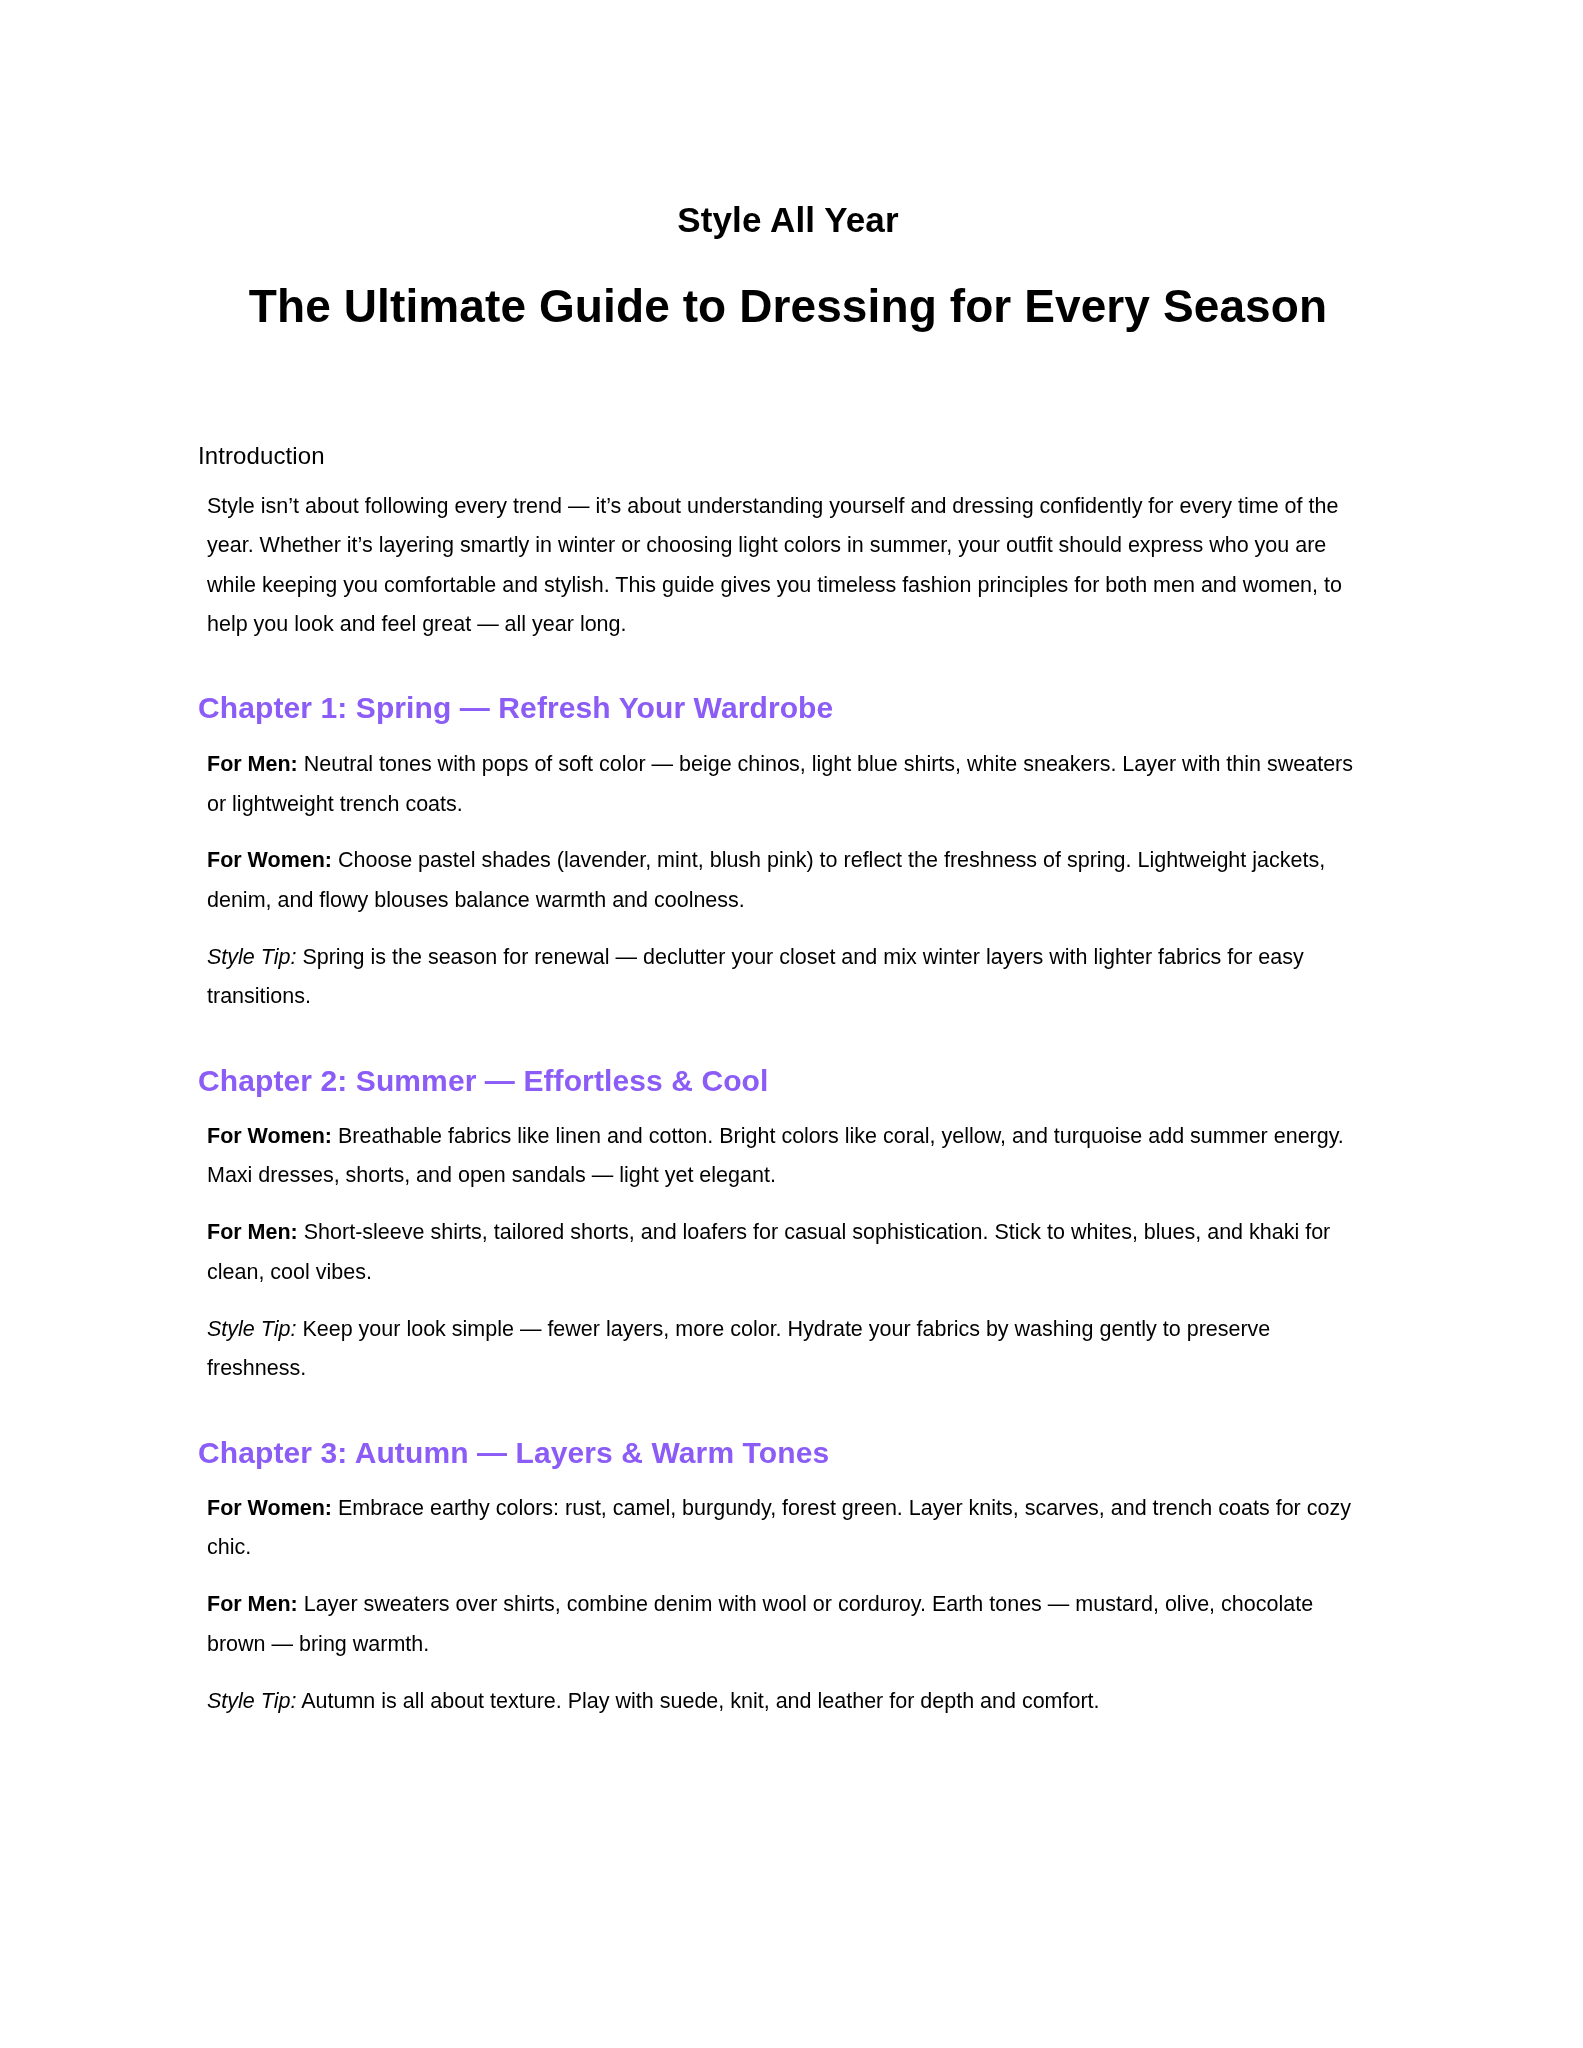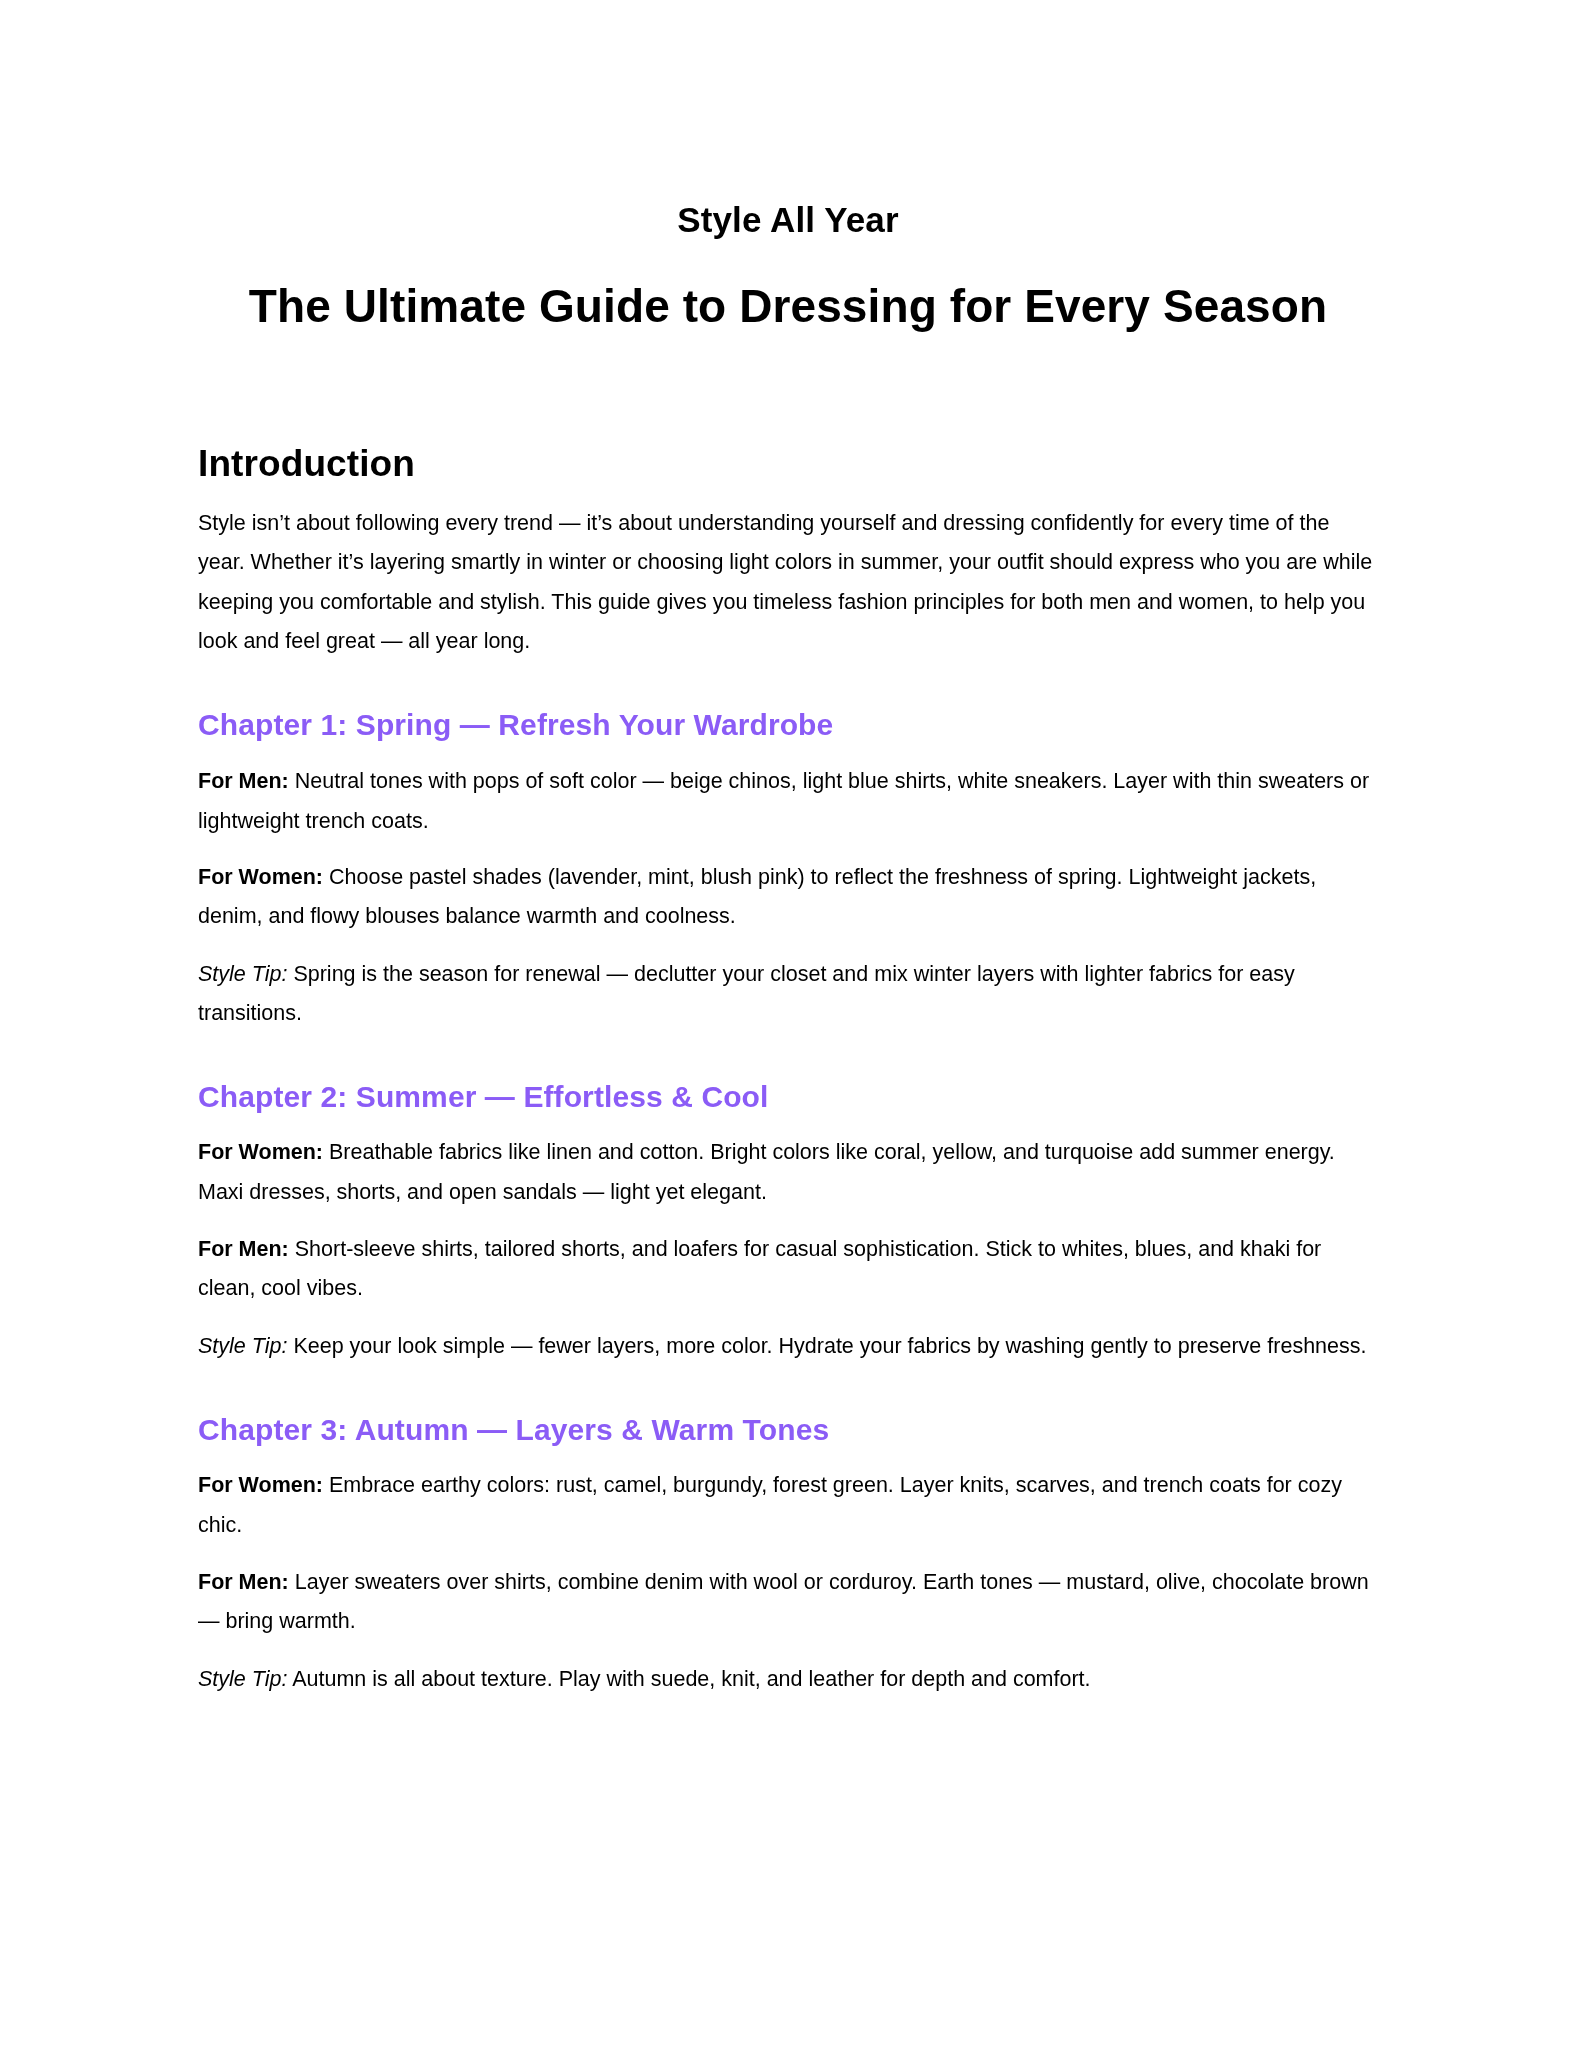--- a/index.html
+++ b/index.html
@@ -46,22 +46,22 @@
     font-weight: bold;
     line-height: 1.32;
     margin: 0;
     padding-top: 33px;
     letter-spacing: 0.1px;
     color: #000;
   }
 
   
   .section-heading {
-    font-size: 37px;
-    font-weight: bold;
+    font-size: 24px;
+    font-weight: normal;
     line-height: 1.3;
     margin: 0;
     color: #000;
     letter-spacing: 0.1px;
   }
   .intro-heading {
     margin-top: 103px;
   }
   .chapter-heading {
     font-size: 30px;
@@ -70,21 +70,21 @@
     margin: 0;
     margin-top: 44px;
     color: #8b5cf6;
     letter-spacing: 0.1px;
   }
 
   
   .body-par {
     font-size: 21.5px;
     line-height: 1.83;
-    margin: 0;
+    margin: 9px;
     margin-top: 18px;
     color: #000;
     text-align: left;
   }
   .intro-par {
     margin-top: 16px;
   }
   .par-after-heading {
     margin-top: 17px;
   }

